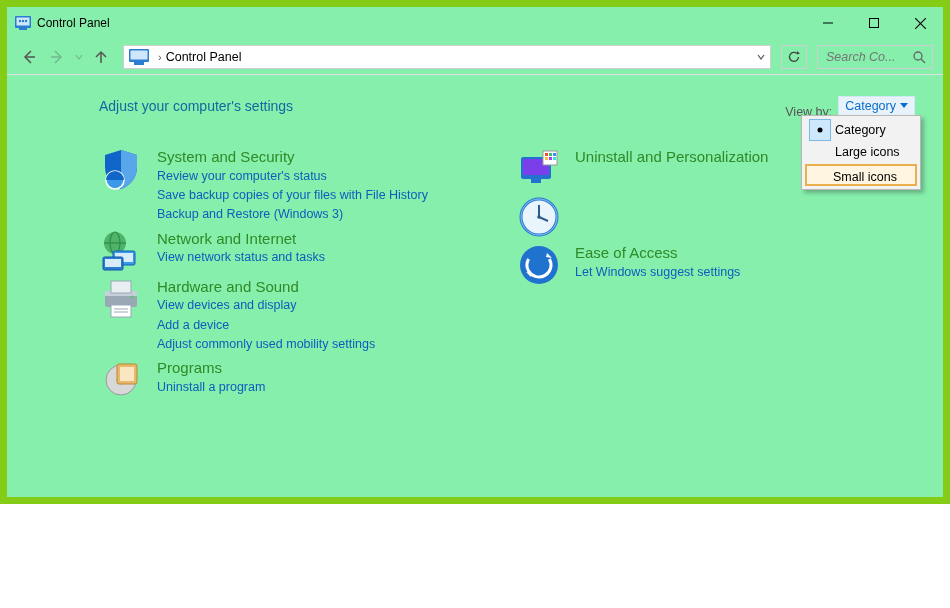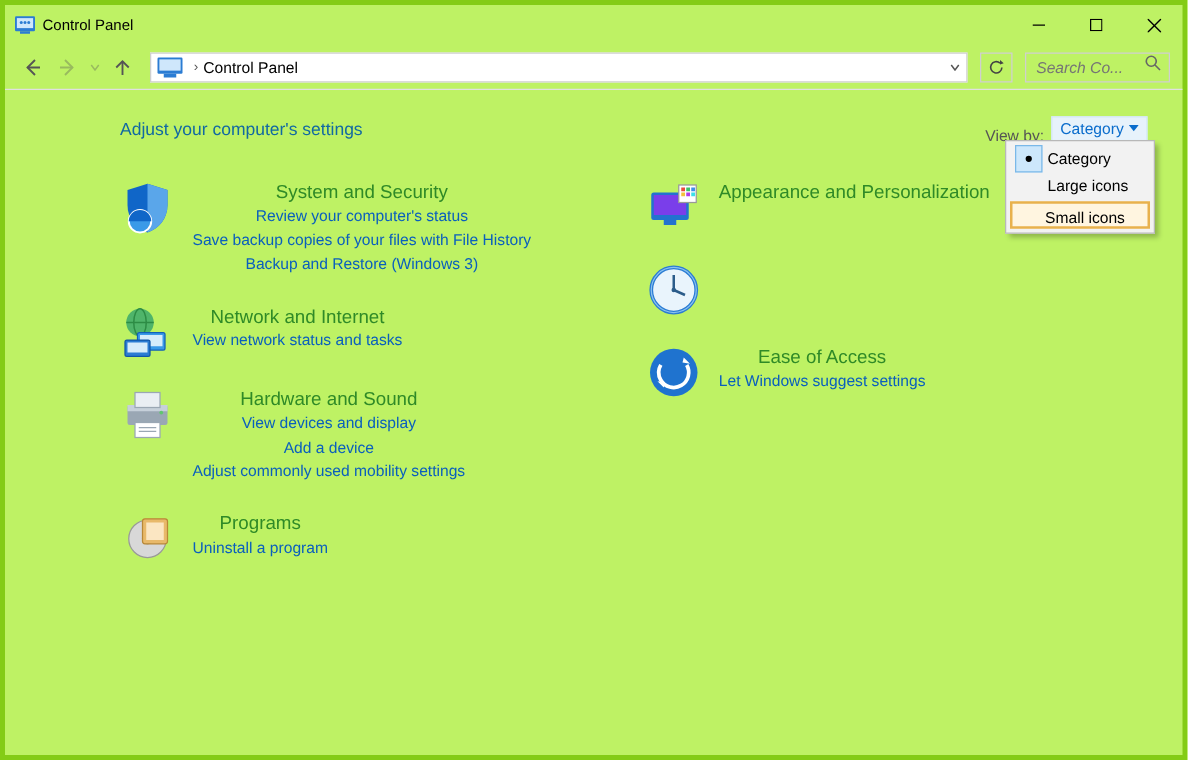--- a/index.html
+++ b/index.html
@@ -1,19 +1,19 @@
 <!DOCTYPE html>
 <html><head>
 <meta charset="utf-8">
 <style>
   * { box-sizing: border-box; }
   html, body { margin:0; padding:0; font-family: "Segoe UI", Tahoma, sans-serif; }
   body { width:950px; height:608px; background:#fff; }
 
-  .window { width:950px; height:608px; border:4px solid #84cc16; background:#bef264; display:flex; flex-direction:column; }
+  .window { width:950px; height:504px; border:7px solid #84cc16; background:#86efac; display:flex; flex-direction:column; }
 
   
   .titlebar { height:32px; display:flex; align-items:center; padding:0 0 0 8px; border-bottom:0; }
   .titlebar .app-icon { width:16px; height:16px; margin-right:6px; }
   .titlebar .title { font-size:12px; color:#000; }
   .window-controls { margin-left:auto; display:flex; }
   .win-btn { width:46px; height:32px; display:flex; align-items:center; justify-content:center; cursor:default; }
   .win-btn svg { display:block; }
 
   
@@ -24,42 +24,42 @@
   .chevron-small { width:12px; display:flex; align-items:center; justify-content:center; opacity:.35; }
 
   .address-box { flex:1; display:flex; align-items:center; height:24px; border:1px solid #cfcfcf; background:#fff; margin:0 6px; }
   .addr-icon { width:22px; height:18px; margin:0 4px; }
   .addr-sep { color:#555; font-size:11px; padding:0 4px; }
   .addr-text { font-size:12.5px; color:#000; }
   .addr-right { margin-left:auto; display:flex; align-items:center; }
   .addr-drop { width:18px; height:22px; display:flex; align-items:center; justify-content:center; }
   .refresh-btn { width:26px; height:24px; border:1px solid #cfcfcf; display:flex; align-items:center; justify-content:center; margin-right:6px; }
 
-  .search-box { width:116px; height:24px; border:1px solid #cfcfcf; display:flex; padding:0 6px; }
+  .search-box { width:116px; height:24px; border:1px solid #cfcfcf; display:flex; align-items:center; padding:0 6px; }
   .search-box input { border:none; outline:none; flex:1; width:70px; font-size:12.5px; font-style:italic; color:#666; background:transparent; }
   .magnifier { width:14px; height:14px; }
 
   
-  .content { flex:1; padding:18px 28px 0 92px; position:relative;text-align:center; }
+  .content { flex:1; padding:18px 28px 0 92px; position:relative; }
   .heading-row { display:flex; align-items:center; }
   .heading { color:#1169a2; font-size:14px; font-weight:400; }
   .viewby-wrap { margin-left:auto; display:flex; align-items:center; font-size:12.5px; position:relative; }
   .viewby-label { color:#555; margin-right:6px;margin-top:12px; }
   .viewby-link { color:#0a6ccc; background:#e7f2fb; border:1px solid #d3e8f7; padding:2px 6px; display:flex; align-items:center; gap:4px; }
   .viewby-link svg { display:block; }
 
   .viewby-menu { position:absolute; top:22px; right:-6px; width:120px; background:#f2f2f2; border:1px solid #b8b8b8; box-shadow:3px 3px 4px rgba(0,0,0,.25); padding:3px; }
   .viewby-item { display:flex; align-items:center; height:22px; font-size:12.5px; color:#000; padding-left:4px; }
   .viewby-bullet { width:22px; height:22px; display:flex; align-items:center; justify-content:center; }
   .viewby-item.selected .viewby-bullet { background:#cde7fb; border:1px solid #7ab8e8; }
   .viewby-item.highlight { border:2px solid #e8b14d; background:#fff5e0; margin-top:1px; height:22px;flex-direction:column; }
   .viewby-item .txt { padding-left:4px; }
 
   .categories { display:flex; margin-top:28px; gap:20px; }
-  .col { flex:1; display:flex; flex-direction:column; gap:22px; }
+  .col { flex:1; display:flex; flex-direction:column; gap:4px; }
   .cat { display:flex; align-items:flex-start; gap:14px; }
   .cat-icon { width:44px; height:44px; flex:0 0 44px; display:flex; align-items:center; justify-content:center; }
   .cat-body { display:flex; flex-direction:column; }
   .cat-title { color:#2f8a27; font-size:15px; line-height:1.3; }
   .cat-link { color:#0a5fbd; font-size:12.5px; line-height:1.55; cursor:pointer; }
   .cat-link .shield { vertical-align:-3px; margin-right:3px; }
 </style>
 </head>
 <body>
 
@@ -273,21 +273,21 @@
                 <rect x="26" y="4" width="14" height="14" fill="#fff" stroke="#999"></rect>
                 <rect x="28" y="6" width="3" height="3" fill="#e94b3c"></rect>
                 <rect x="32" y="6" width="3" height="3" fill="#3cc26a"></rect>
                 <rect x="36" y="6" width="3" height="3" fill="#3c8fe9"></rect>
                 <rect x="28" y="10" width="3" height="3" fill="#f2c23c"></rect>
                 <rect x="32" y="10" width="3" height="3" fill="#b03ce9"></rect>
                 <rect x="36" y="10" width="3" height="3" fill="#3ce0e9"></rect>
               </svg>
           </div>
           <div class="cat-body">
-            <a class="cat-title">Appearance and Personalization</a>
+            <a class="cat-title">Uninstall and Personalization</a>
           </div>
         </div>
 
         <div class="cat">
           <div class="cat-icon">
             <svg viewBox="0 0 44 44">
                 <circle cx="22" cy="22" r="18" fill="#e9f4fc" stroke="#2b7cd3" stroke-width="3"></circle>
                 <circle cx="22" cy="22" r="18" fill="none" stroke="#8ac2f0" stroke-width="1"></circle>
                 <line x1="22" y1="22" x2="22" y2="10" stroke="#2b5c8a" stroke-width="2"></line>
                 <line x1="22" y1="22" x2="31" y2="26" stroke="#2b5c8a" stroke-width="2"></line>

